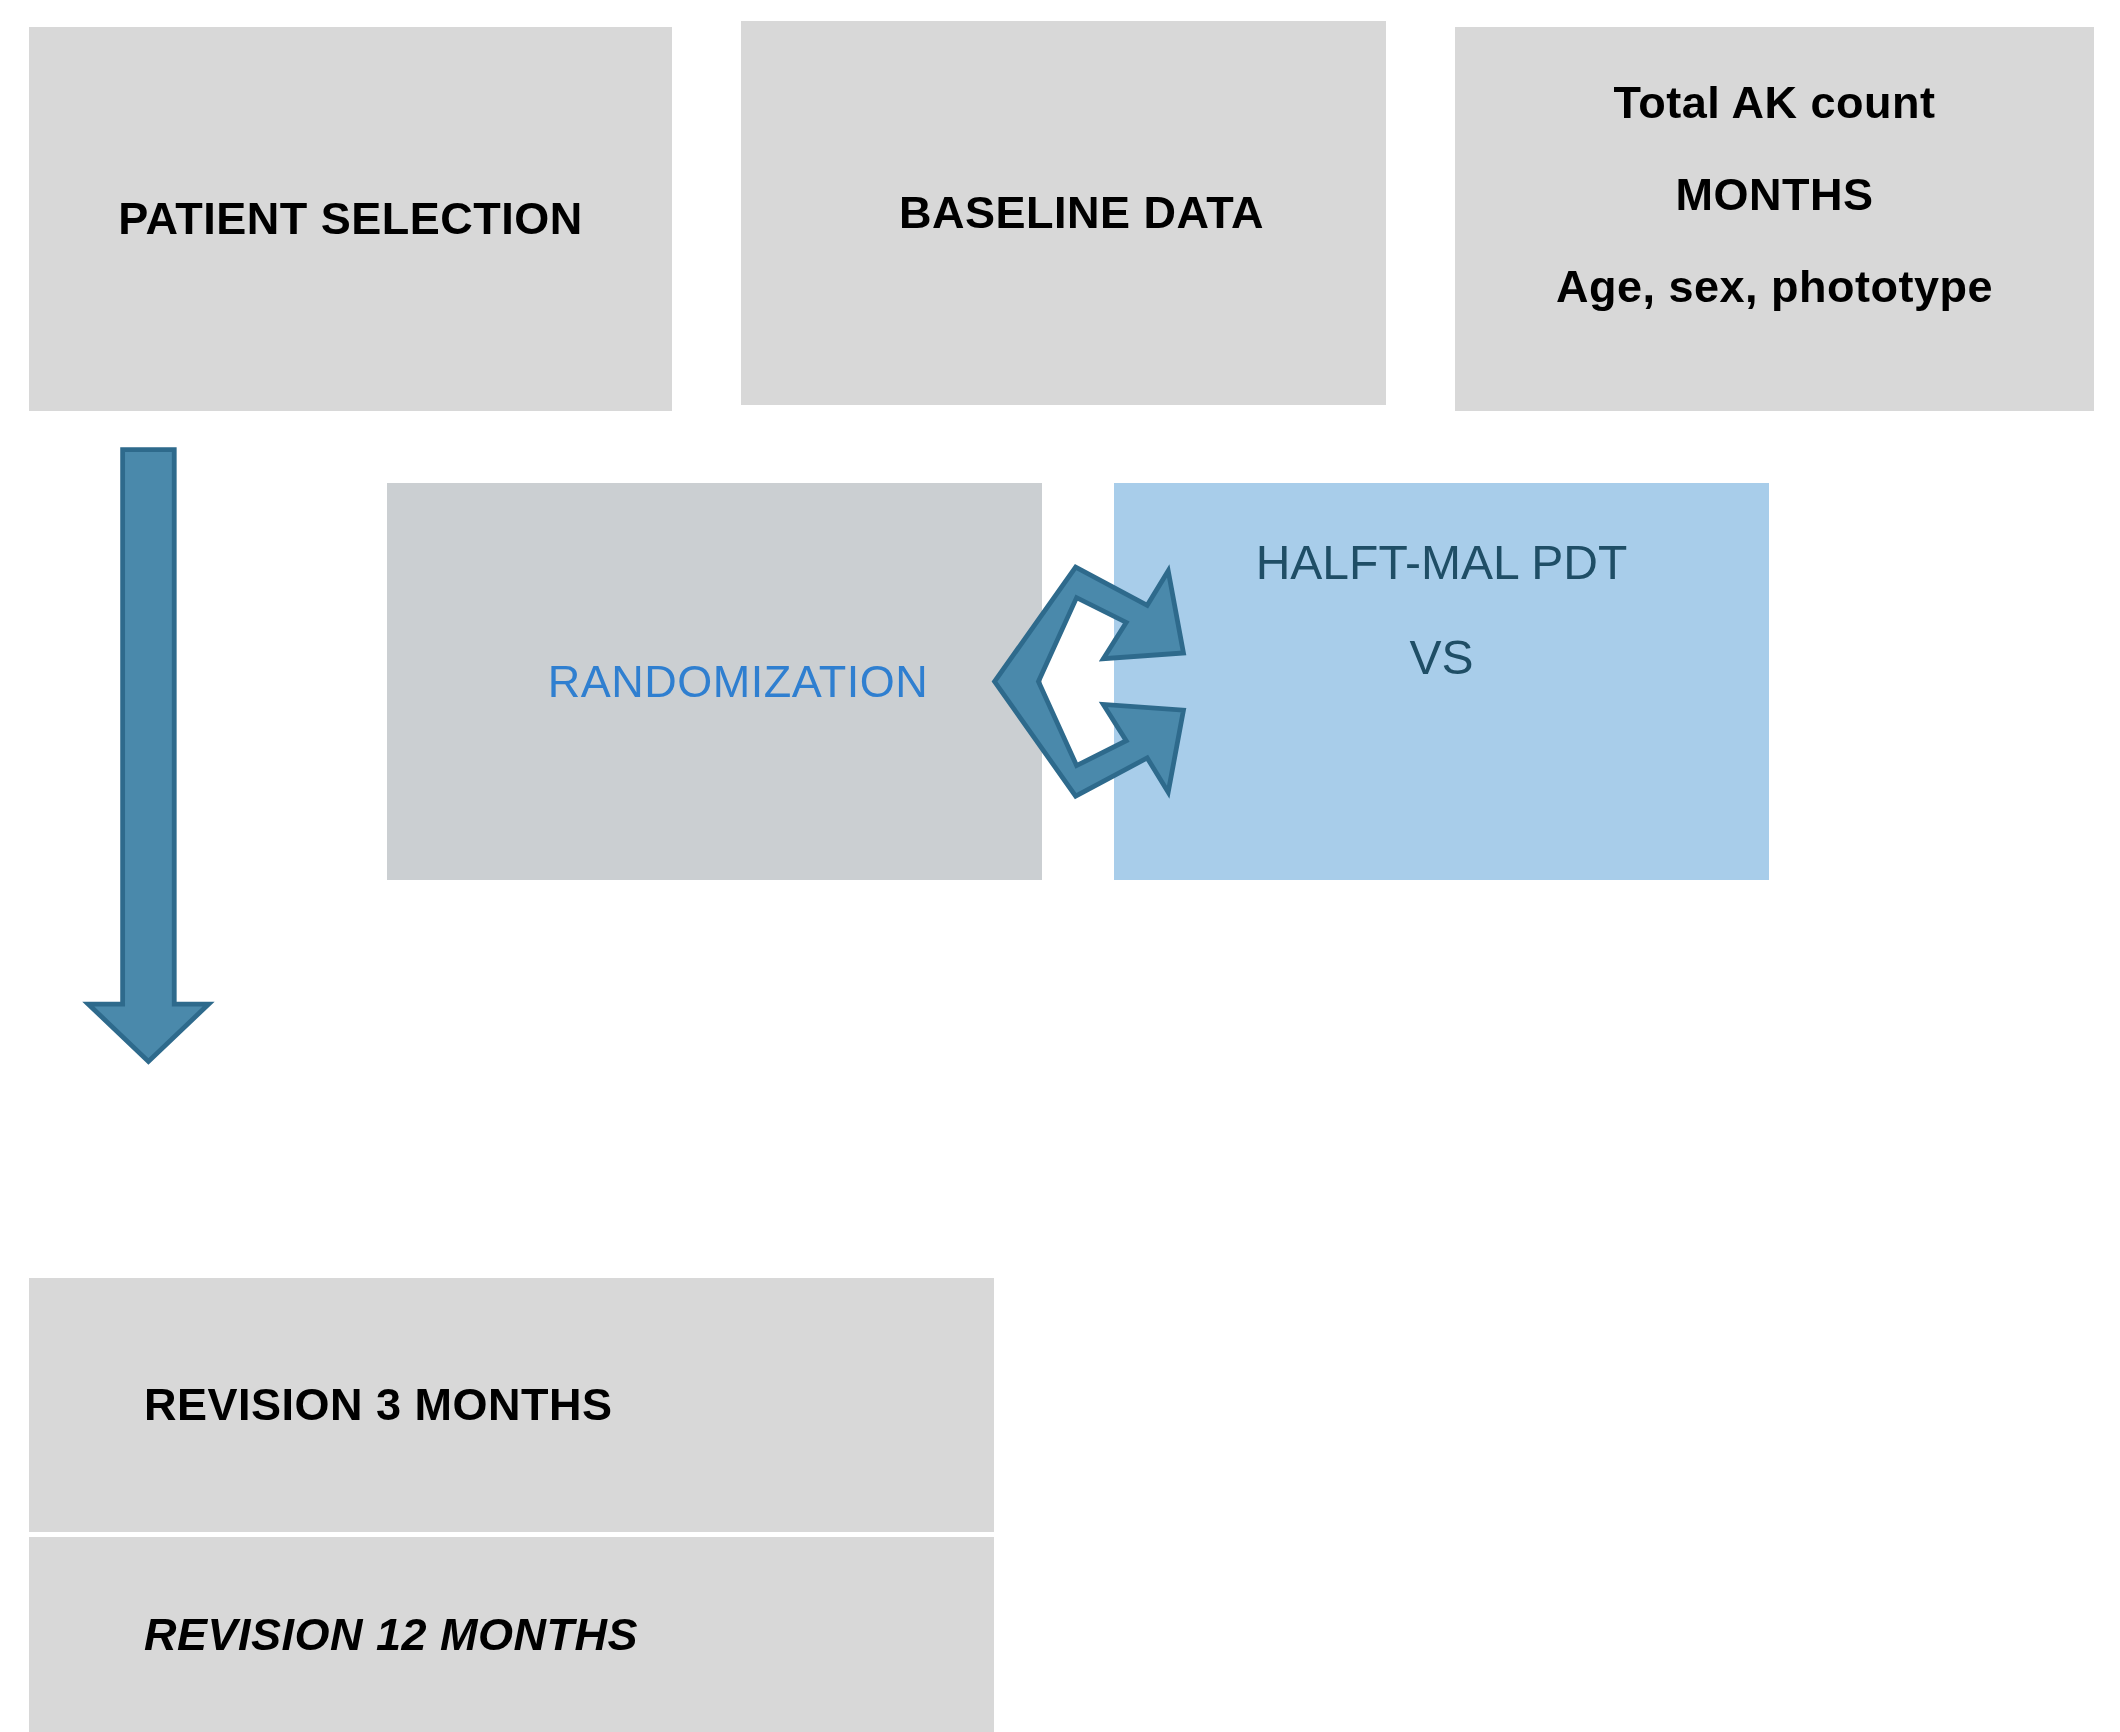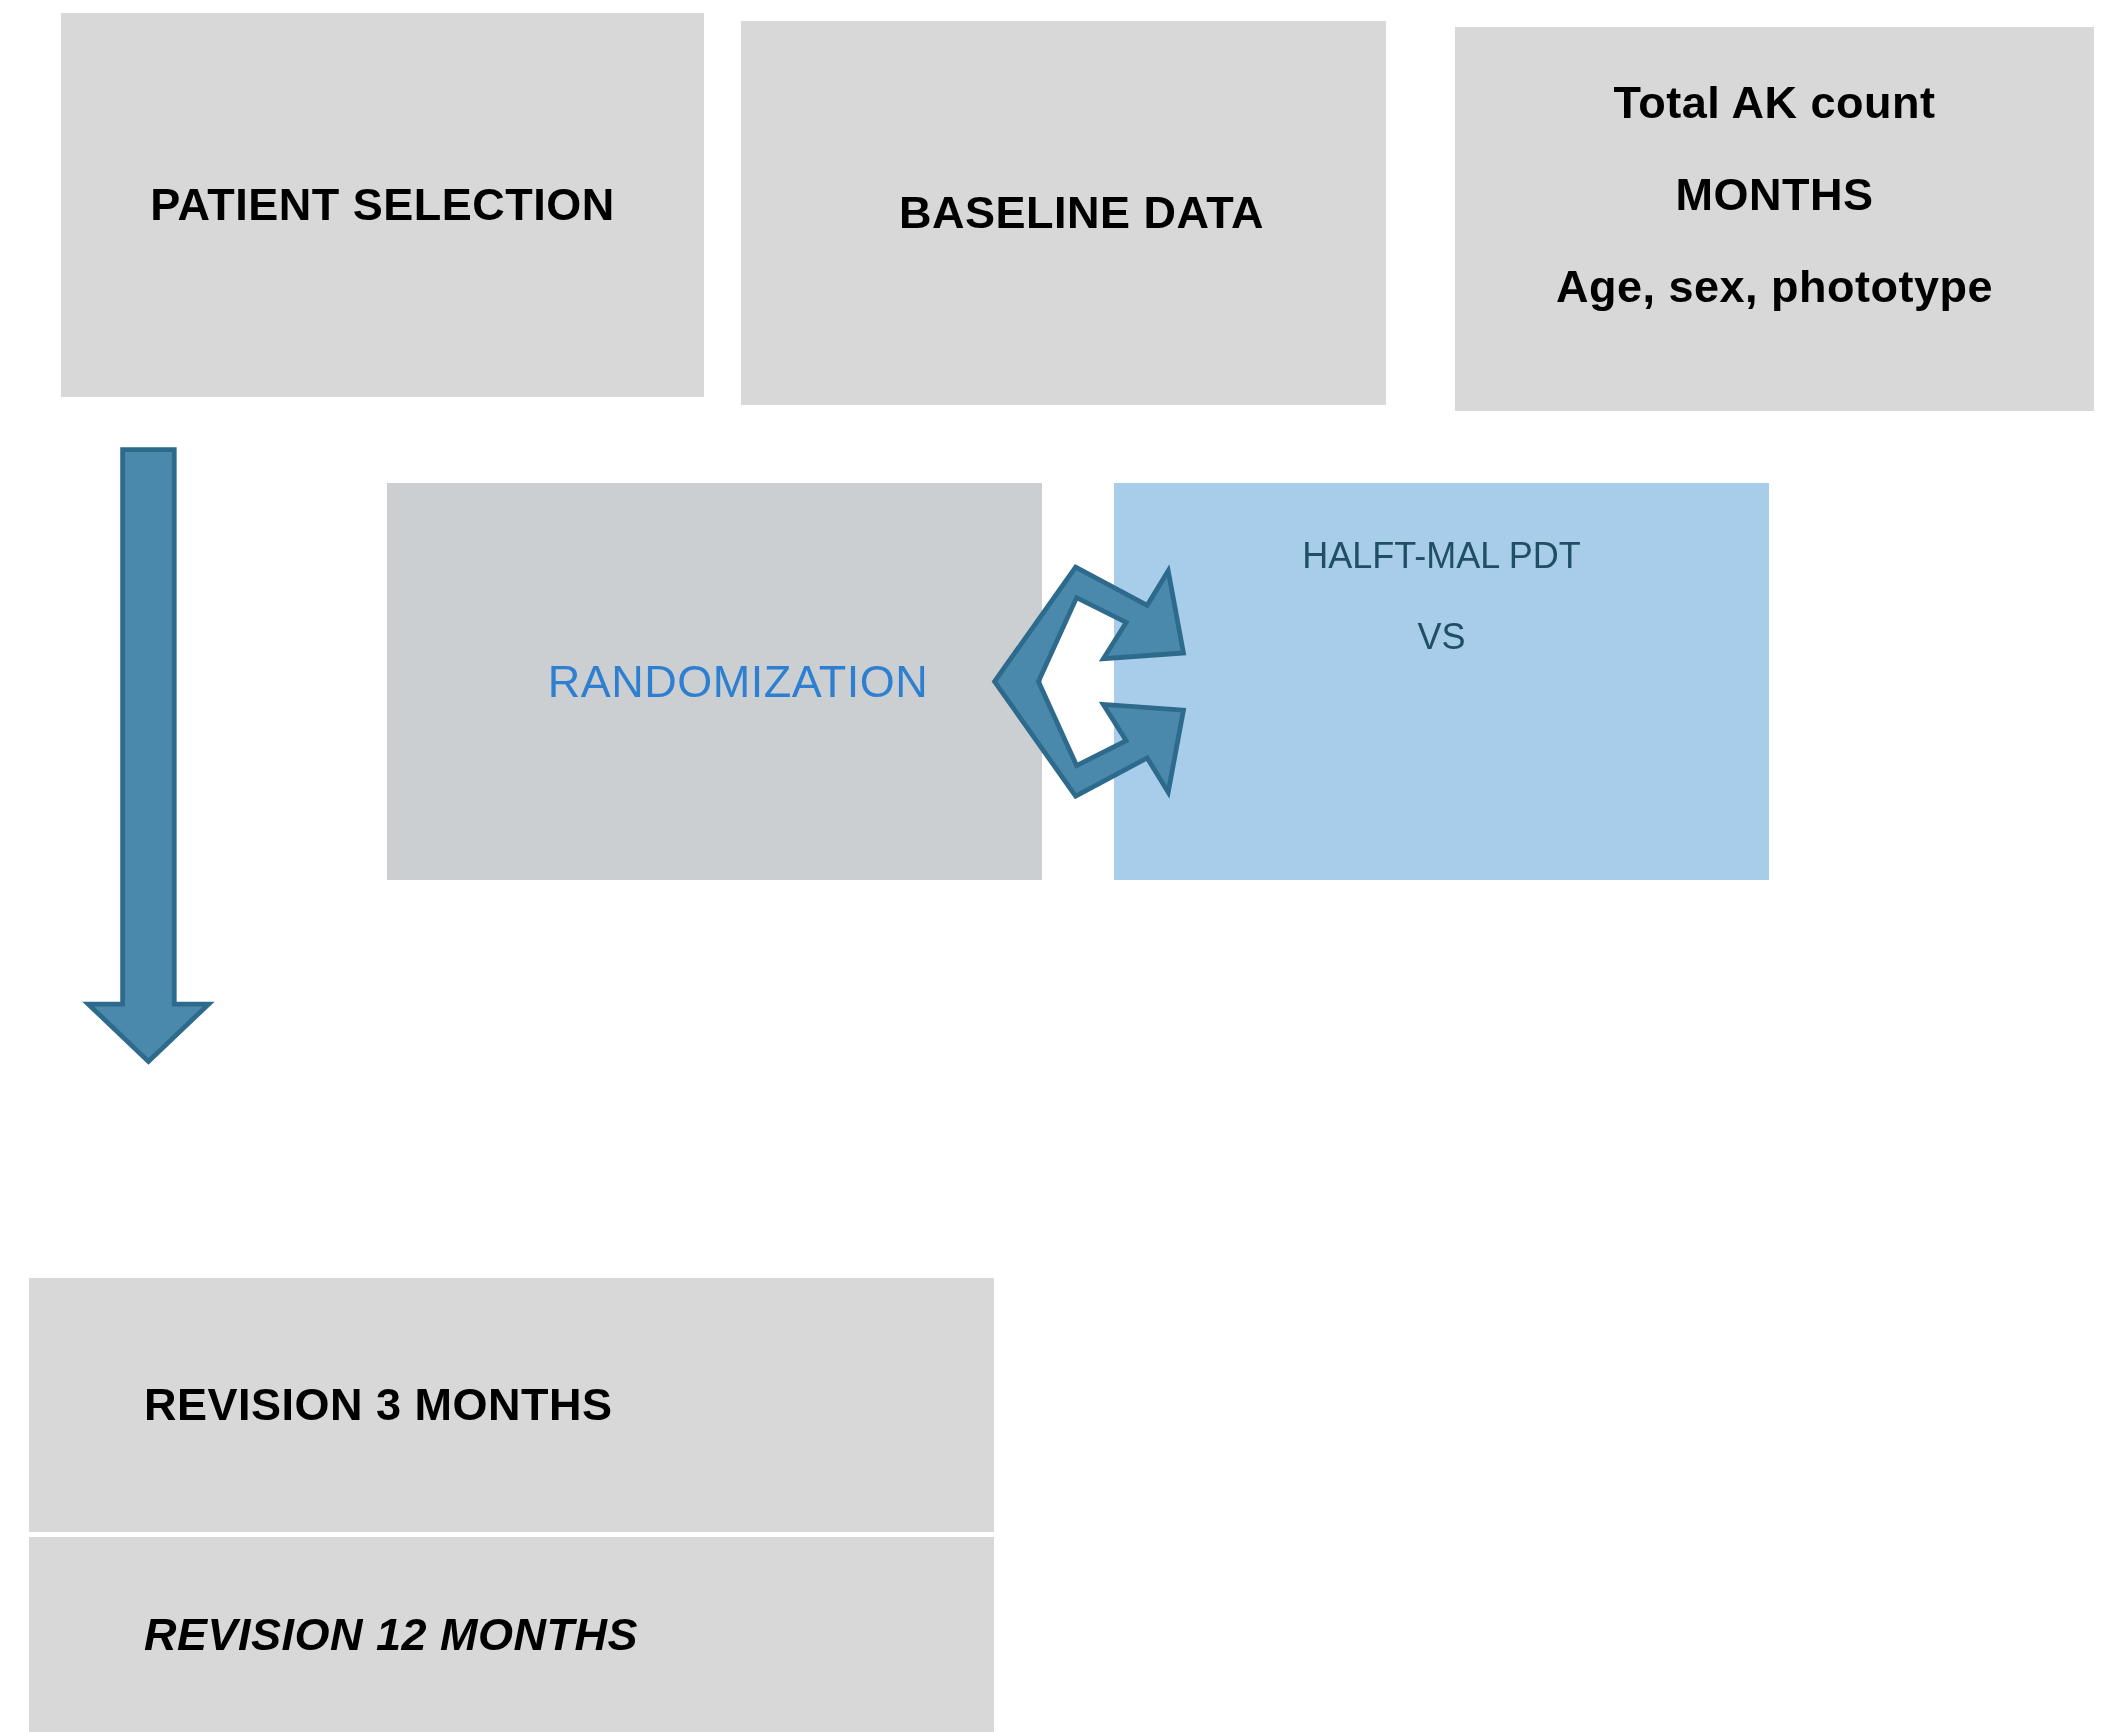--- a/index.html
+++ b/index.html
@@ -37,21 +37,21 @@
     line-height: 1.15;
   }
   .label-plain {
     font-weight: normal;
     text-align: center;
     line-height: 1.15;
   }
 
   
   #box-patient-selection {
-    left: 29px;  top: 13px;  width: 643px;  height: 384px; margin-left: 32px;
+    left: 29px;  top: 27px;  width: 643px;  height: 384px;
   }
   #box-baseline-data {
     left: 741px; top: 21px;  width: 645px;  height: 384px; padding-left: 36px;
   }
   #box-baseline-measures {
     left: 1455px; top: 27px; width: 639px;  height: 384px;
     justify-content: flex-start;
     padding-top: 50px;
   }
   #box-patient-selection .label-bold,
@@ -72,21 +72,21 @@
     font-size: 45px;
     color: #2f7fd0;
     letter-spacing: 0.5px;
   }
   #box-treatment-arms {
     left: 1114px; top: 483px; width: 655px; height: 397px;
     justify-content: flex-start;
     padding-top: 52px;
   }
   #box-treatment-arms .label-plain {
-    font-size: 36px;
+    font-size: 48px;
     color: #1f4e66;
     margin-bottom: 40px;
   }
   #box-treatment-arms .label-plain:last-child { margin-bottom: 0; }
 
   
   #box-revision-3 {
     left: 29px; top: 1278px; width: 965px; height: 254px;
     align-items: flex-start;
     padding-left: 115px;

